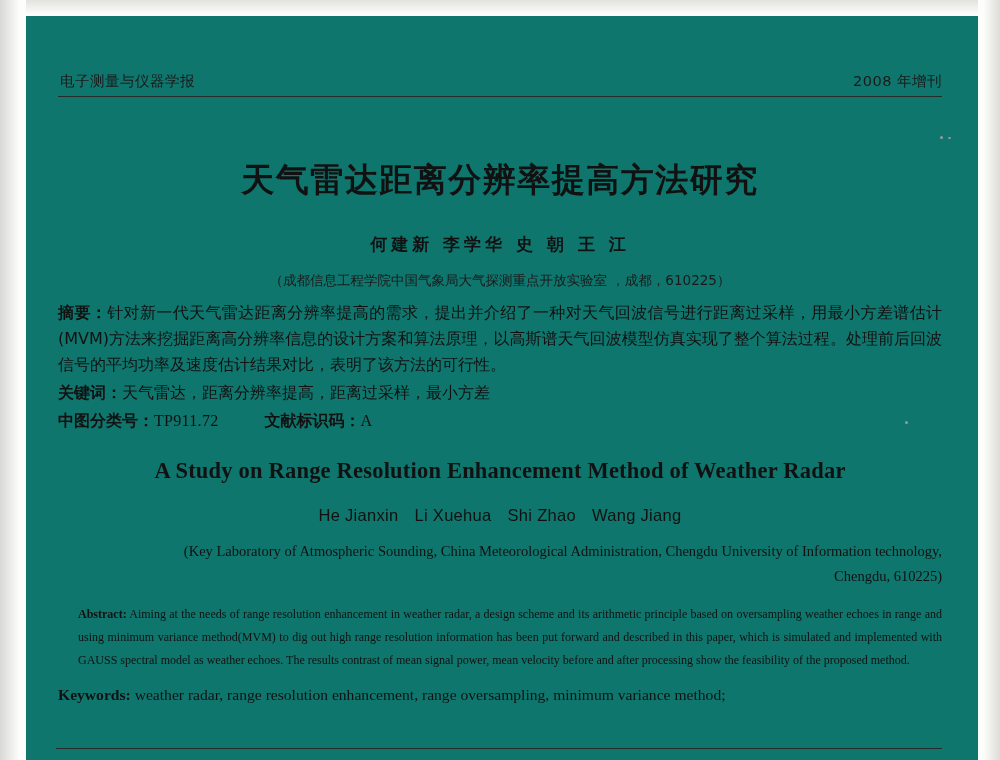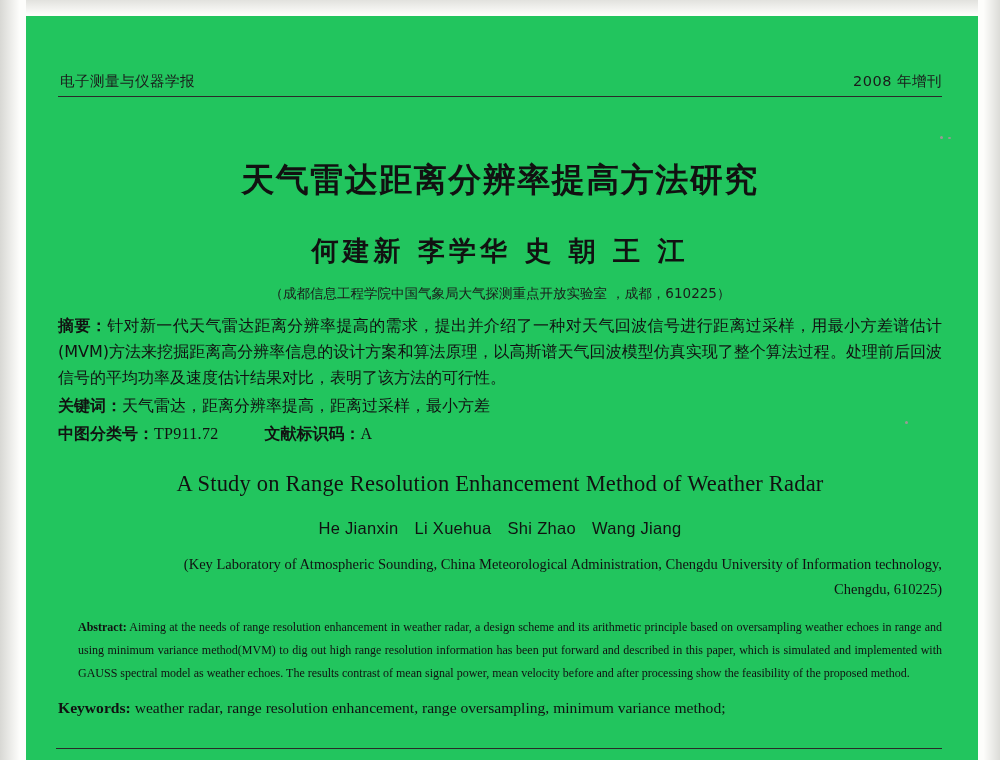--- a/index.html
+++ b/index.html
@@ -11,21 +11,21 @@
     width: 1000px;
     height: 760px;
     overflow: hidden;
     font-family: "Liberation Serif", serif;
     color: #111;
   }
   .page {
     position: relative;
     width: 1000px;
     height: 760px;
-    background: #22c55e;
+    background: #0f766e;
   }
   
   .edge-left {
     position: absolute;
     left: 0; top: 0; bottom: 0;
     width: 26px;
     background: linear-gradient(to right, #d8d8d4 0%, #fdfdfb 75%);
   }
   .edge-right {
     position: absolute;
@@ -83,21 +83,21 @@
     font-family: "DejaVu Sans", sans-serif;
     font-size: 33px;
     font-weight: bold;
     letter-spacing: 1.5px;
     color: #111;
   }
   .cn-authors {
     margin-top: 30px;
     text-align: center;
     font-family: "DejaVu Sans", sans-serif;
-    font-size: 27px;
+    font-size: 17px;
     font-weight: bold;
     letter-spacing: 4px;
     color: #111;
   }
   .cn-affil {
     margin-top: 16px;
     text-align: center;
     font-family: "DejaVu Sans", sans-serif;
     font-size: 13.5px;
     color: #1a1a1a;
@@ -130,21 +130,21 @@
   .mono-ish {
     font-family: "Liberation Serif", serif;
     letter-spacing: 0.3px;
   }
   
   .en-title {
     margin-top: 24px;
     text-align: center;
     font-family: "Liberation Serif", serif;
     font-size: 22.5px;
-    font-weight: normal;
+    font-weight: bold;
     color: #111;
     letter-spacing: 0.2px;
   }
   .en-authors {
     margin-top: 22px;
     text-align: center;
     font-family: Liberation Sans, sans-serif;
     font-size: 16.5px;
     color: #111;
     letter-spacing: 0.3px;

